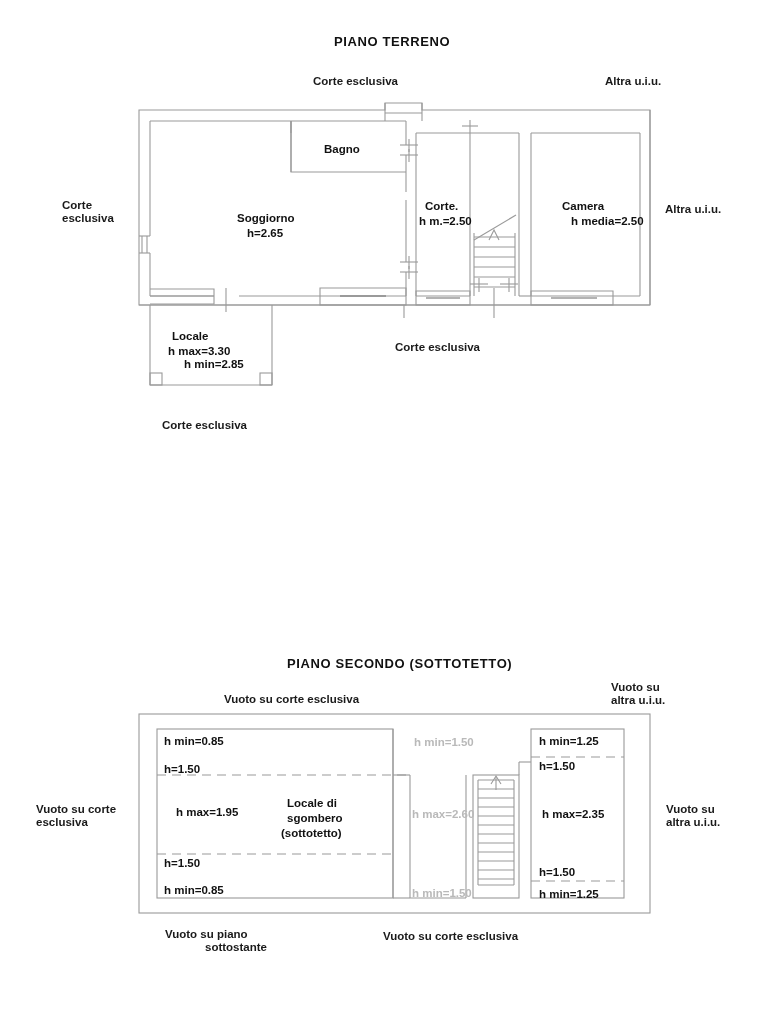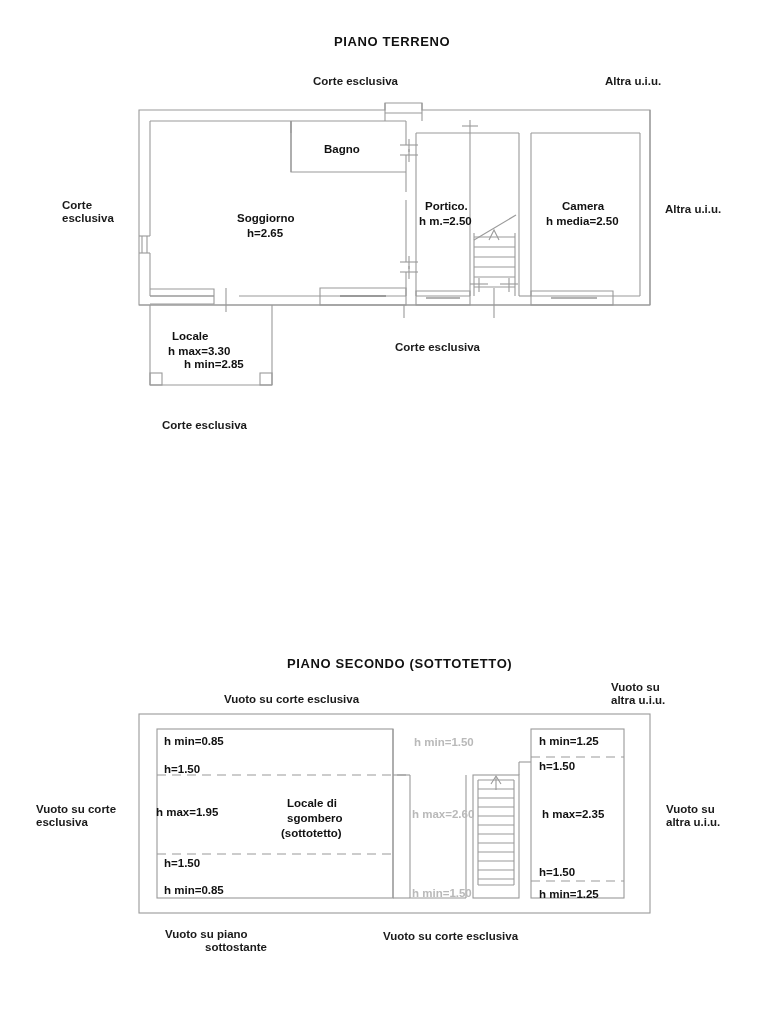--- a/index.html
+++ b/index.html
@@ -192,25 +192,25 @@
       <rect x="260" y="373" width="12" height="12"></rect>
 
     </g>
   </svg>
 
   <div class="room-label" style="left:237px; top:212px;">Soggiorno</div>
   <div class="room-label" style="left:247px; top:227px;">h=2.65</div>
 
   <div class="room-label" style="left:324px; top:143px;">Bagno</div>
 
-  <div class="room-label" style="left:425px; top:200px;">Portico.</div>
+  <div class="room-label" style="left:425px; top:200px;">Corte.</div>
   <div class="room-label" style="left:419px; top:215px;">h m.=2.50</div>
 
   <div class="room-label" style="left:562px; top:200px;">Camera</div>
-  <div class="room-label" style="left:546px; top:215px;">h media=2.50</div>
+  <div class="room-label" style="left:571px; top:215px;">h media=2.50</div>
 
   <div class="room-label" style="left:172px; top:330px;">Locale</div>
   <div class="room-label" style="left:168px; top:345px;">h max=3.30</div>
   <div class="room-label" style="left:168px; top:358px;margin-left:16px;">h min=2.85</div>
 
   <div class="plan-title" style="left:287px; top:656px;">PIANO SECONDO (SOTTOTETTO)</div>
 
   <div class="ext-label" style="left:224px; top:693px;">Vuoto su corte esclusiva</div>
 
   <div class="ext-label" style="left:611px; top:681px;">Vuoto su</div>
@@ -272,21 +272,21 @@
       <path d="M478,885 L514,885"></path>
 
       <path d="M491,784 L496,776 L501,784"></path>
       <path d="M496,777 L496,790"></path>
 
     </g>
   </svg>
 
   <div class="h-label" style="left:164px; top:735px;">h min=0.85</div>
   <div class="h-label" style="left:164px; top:763px;">h=1.50</div>
-  <div class="h-label" style="left:156px; top:806px;">h max=1.95</div>
+  <div class="h-label" style="left:176px; top:806px;">h max=1.95</div>
   <div class="h-label" style="left:164px; top:857px;">h=1.50</div>
   <div class="h-label" style="left:164px; top:884px;">h min=0.85</div>
 
   <div class="room-label" style="left:287px; top:797px;">Locale di</div>
   <div class="room-label" style="left:287px; top:812px;">sgombero</div>
   <div class="room-label" style="left:281px; top:827px;">(sottotetto)</div>
 
   <div class="h-label faint" style="left:414px; top:736px;">h min=1.50</div>
   <div class="h-label faint" style="left:412px; top:808px;">h max=2.60</div>
   <div class="h-label faint" style="left:412px; top:887px;">h min=1.50</div>

